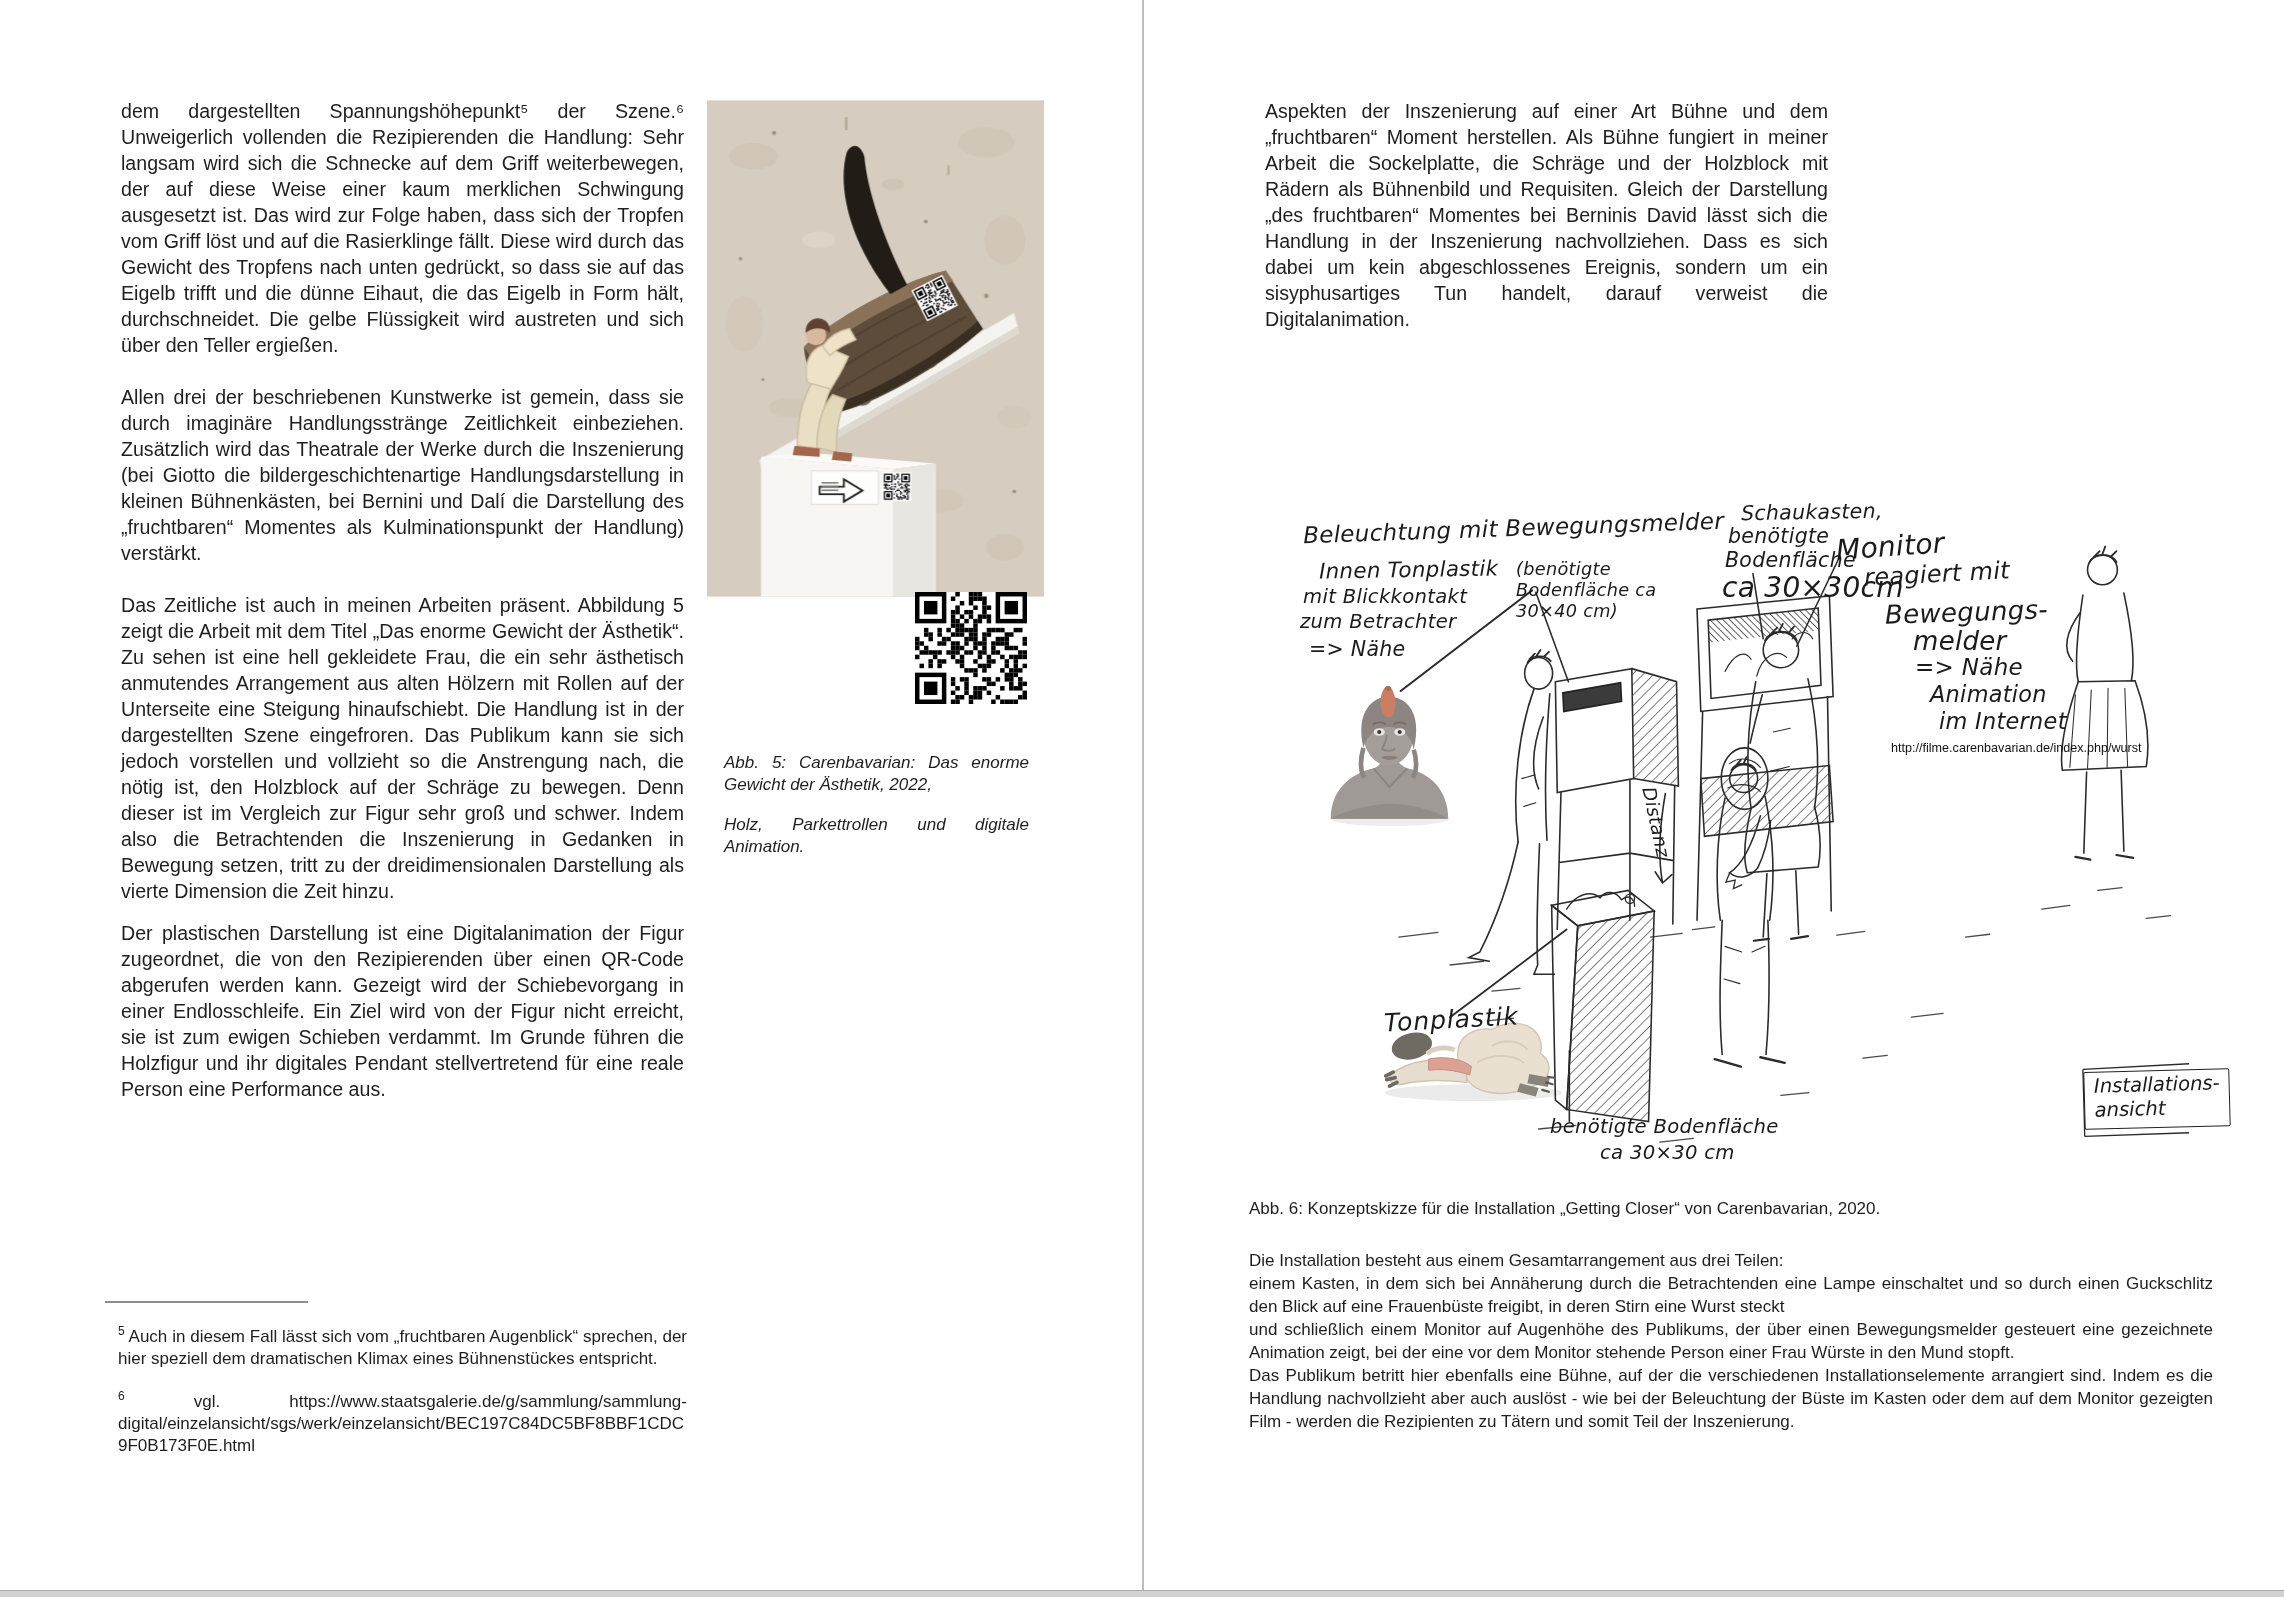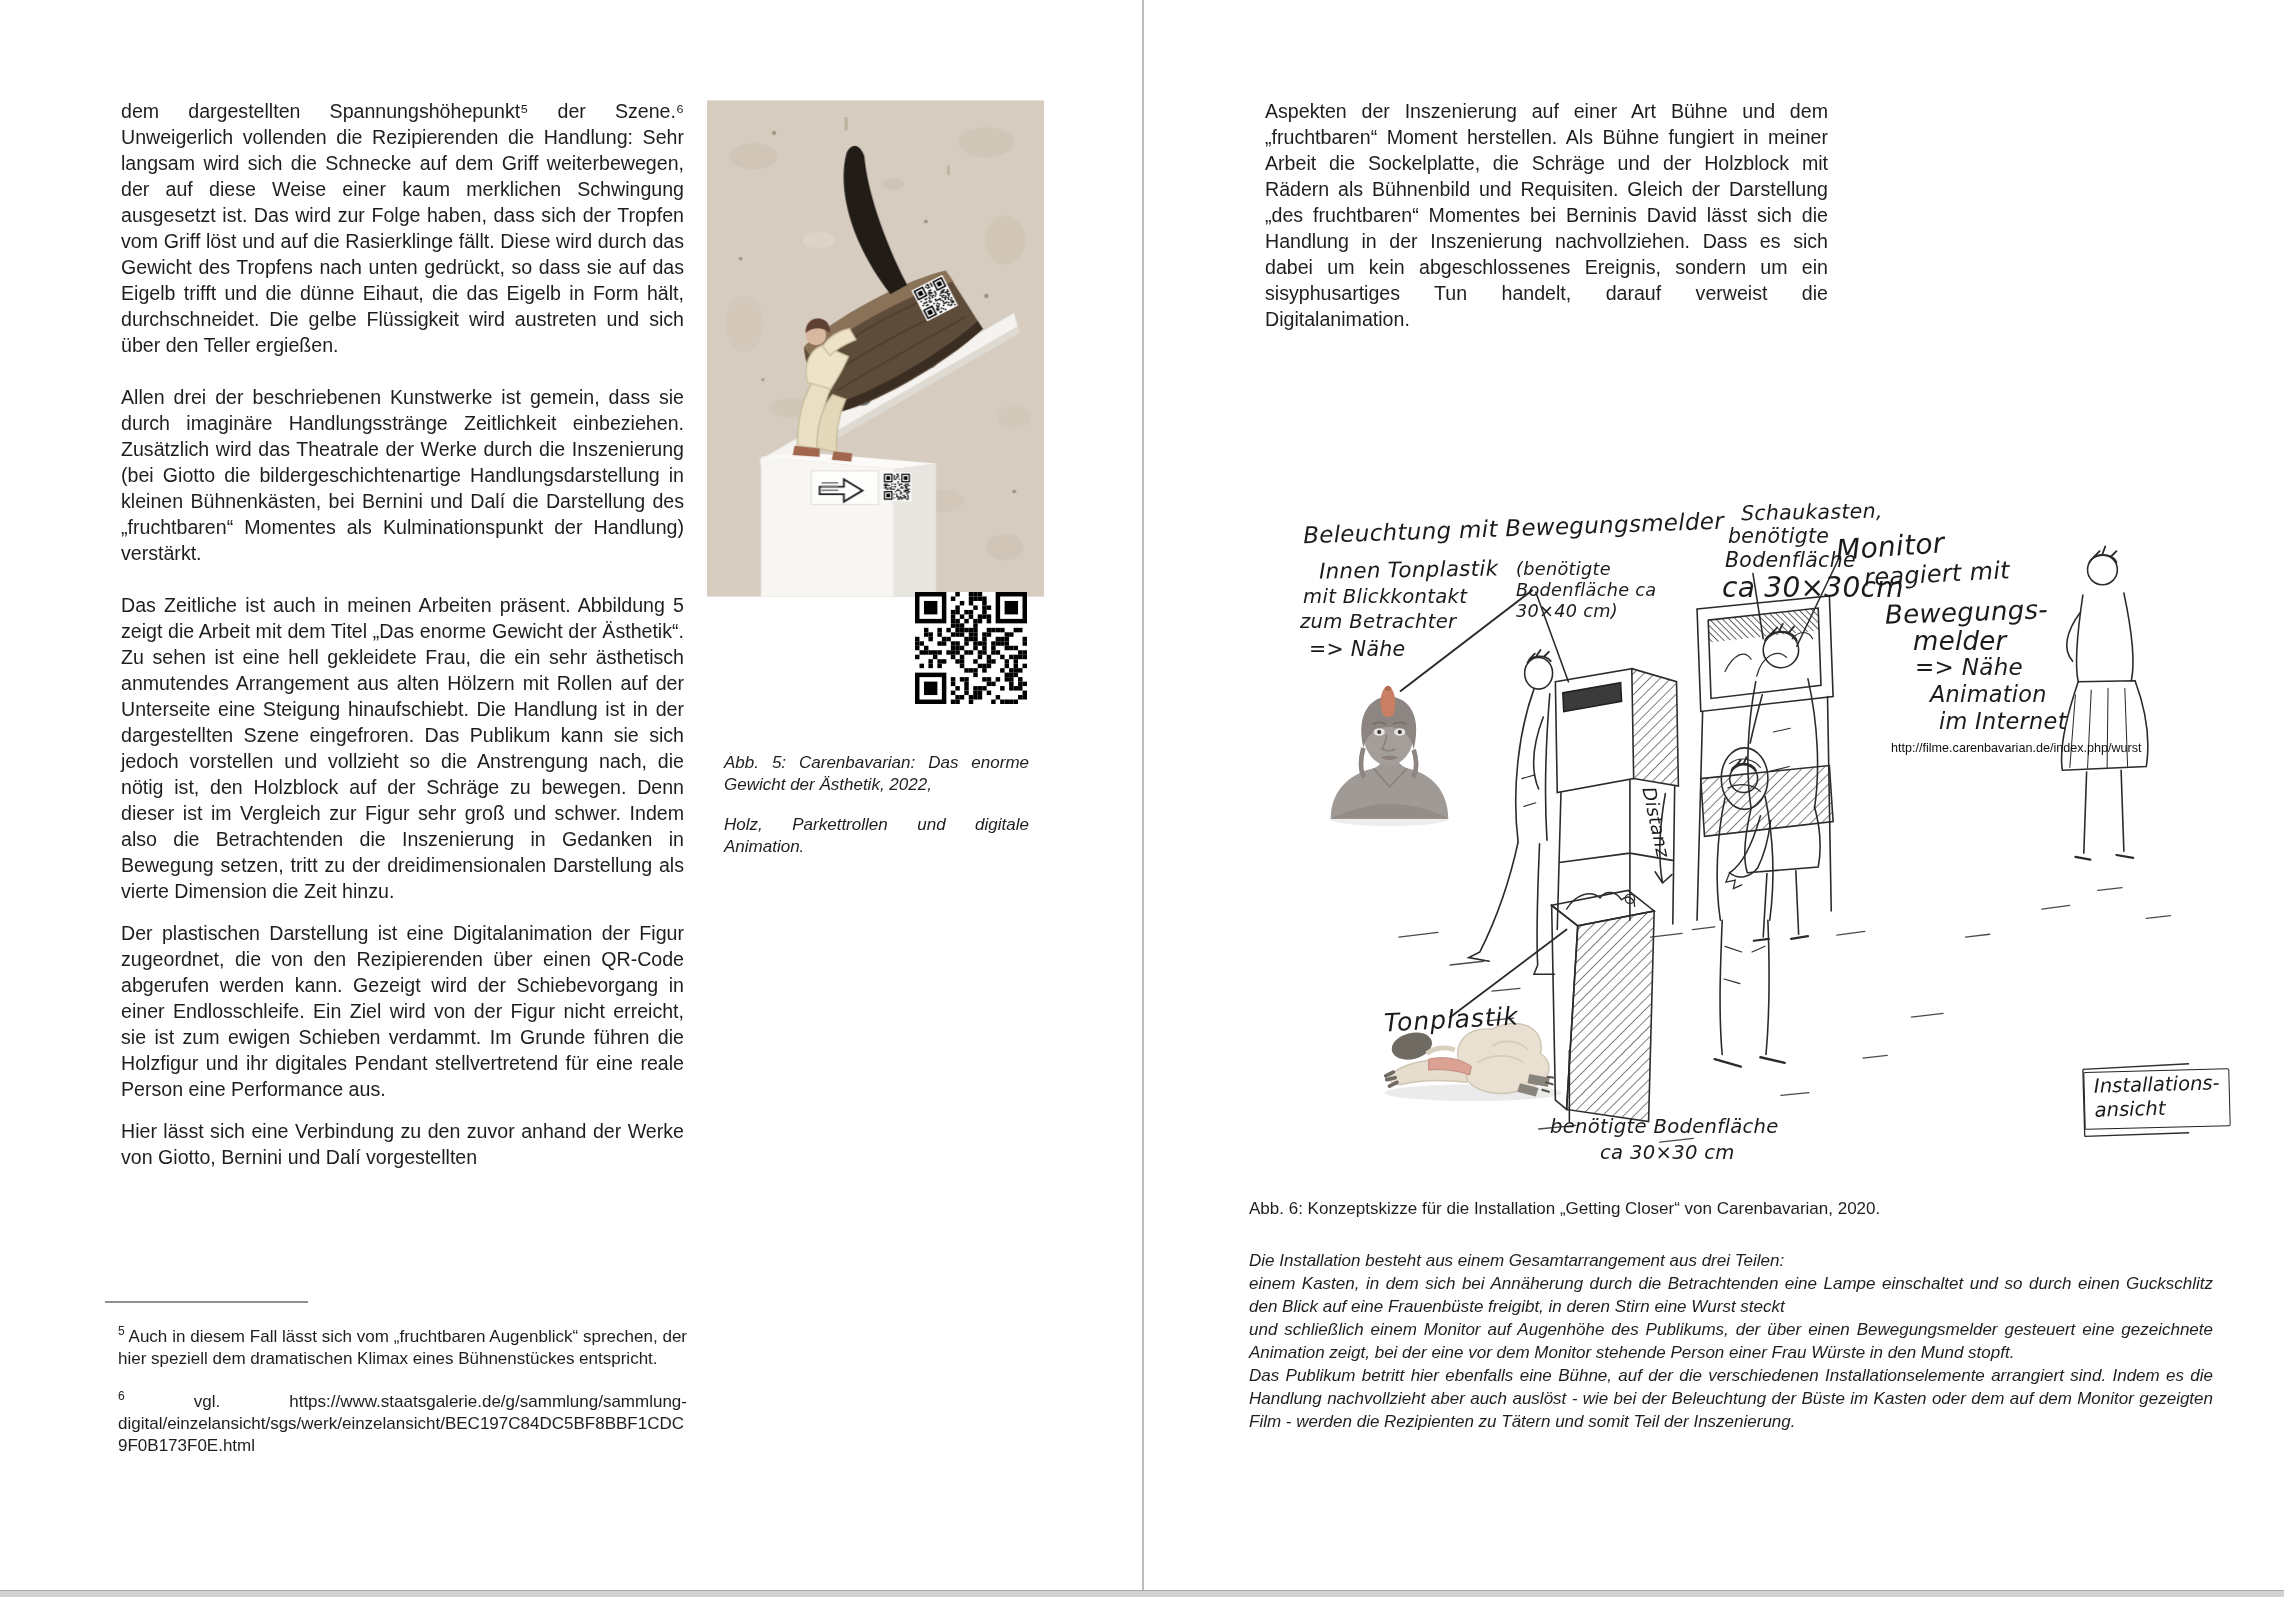--- a/index.html
+++ b/index.html
@@ -16,21 +16,21 @@
   .cap{font-style:italic;font-size:17px;line-height:22.4px;text-align:justify}
   .cap p{margin:17px}
   .cap p.gap{margin-top:22.4px}
   .fn{font-size:17px;line-height:22px;text-align:justify}
   .fn p{margin:13px}
   .fn p.gap{margin-top:21.4px}
   .fn .url{overflow-wrap:anywhere}
   sup{font-size:12px;line-height:0;vertical-align:super}
   .fnrule{width:203px;height:1.9px;background:#8f8f8f}
   
-  .desc{width:964px;font-style:italic;font-size:17px;line-height:23px;text-align:justify}
+  .desc{width:964px;font-size:17px;line-height:23px;text-align:justify}
   .desc p{margin:0}
   .capline{font-size:17px;line-height:22.4px}
   
   .hw{position:absolute;font-family:"DejaVu Sans",sans-serif;font-style:italic;
       color:#1b1b1b;white-space:nowrap;letter-spacing:0.3px}
   .hw.wrap{white-space:normal;width:160px;line-height:1.18}
   .install-box{position:absolute;left:2084px;top:1070px;border:1.9px solid #222;
       border-radius:1.9px;padding:1.9px 9.3px 5.6px;transform:rotate(-1.5deg);
       font-family:"DejaVu Sans",sans-serif;font-style:italic;font-size:19.6px;
       line-height:1.25;color:#1a1a1a}
@@ -42,21 +42,20 @@
   svg{display:block}
 </style>
 </head>
 <body>
 
 <div class="abs body-col" style="left:105px;top:82px">
   <p>dem dargestellten Spannungshöhepunkt⁵ der Szene.⁶ Unweigerlich vollenden die Rezipierenden die Handlung: Sehr langsam wird sich die Schnecke auf dem Griff weiterbewegen, der auf diese Weise einer kaum merklichen Schwingung ausgesetzt ist. Das wird zur Folge haben, dass sich der Tropfen vom Griff löst und auf die Rasierklinge fällt. Diese wird durch das Gewicht des Tropfens nach unten gedrückt, so dass sie auf das Eigelb trifft und die dünne Eihaut, die das Eigelb in Form hält, durchschneidet. Die gelbe Flüssigkeit wird austreten und sich über den Teller ergießen.</p>
   <p class="gap">Allen drei der beschriebenen Kunstwerke ist gemein, dass sie durch imaginäre Handlungsstränge Zeitlichkeit einbeziehen. Zusätzlich wird das Theatrale der Werke durch die Inszenierung (bei Giotto die bildergeschichtenartige Handlungsdarstellung in kleinen Bühnenkästen, bei Bernini und Dalí die Darstellung des „fruchtbaren“ Momentes als Kulminationspunkt der Handlung) verstärkt.</p>
   <p class="gap">Das Zeitliche ist auch in meinen Arbeiten präsent. Abbildung 5 zeigt die Arbeit mit dem Titel „Das enorme Gewicht der Ästhetik“. Zu sehen ist eine hell gekleidete Frau, die ein sehr ästhetisch anmutendes Arrangement aus alten Hölzern mit Rollen auf der Unterseite eine Steigung hinaufschiebt. Die Handlung ist in der dargestellten Szene eingefroren. Das Publikum kann sie sich jedoch vorstellen und vollzieht so die Anstrengung nach, die nötig ist, den Holzblock auf der Schräge zu bewegen. Denn dieser ist im Vergleich zur Figur sehr groß und schwer. Indem also die Betrachtenden die Inszenierung in Gedanken in Bewegung setzen, tritt zu der dreidimensionalen Darstellung als vierte Dimension die Zeit hinzu.</p>
   <p>Der plastischen Darstellung ist eine Digitalanimation der Figur zugeordnet, die von den Rezipierenden über einen QR-Code abgerufen werden kann. Gezeigt wird der Schiebevorgang in einer Endlosschleife. Ein Ziel wird von der Figur nicht erreicht, sie ist zum ewigen Schieben verdammt. Im Grunde führen die Holzfigur und ihr digitales Pendant stellvertretend für eine reale Person eine Performance aus.</p>
-  <p>Hier lässt sich eine Verbindung zu den zuvor anhand der Werke von Giotto, Bernini und Dalí vorgestellten</p>
 </div>
 
 <div class="abs fnrule" style="left:105px;top:1301px"></div>
 
 <div class="abs fn" style="left:105px;top:1313px;width:595px">
   <p><sup>5</sup> <span>Auch in diesem Fall lässt sich vom „fruchtbaren Augenblick“ sprechen, der hier speziell dem dramatischen Klimax eines Bühnenstückes entspricht.</span></p>
   <p class="gap url"><sup>6</sup> <span>vgl. https://www.staatsgalerie.de/g/sammlung/sammlung-digital/einzelansicht/sgs/werk/einzelansicht/BEC197C84DC5BF8BBF1CDC9F0B173F0E.html</span></p>
 </div>
 
 <svg class="abs" style="left:707px;top:100px" width="337" height="497" viewBox="0 0 362 533" aria-label="sculpture photo">

